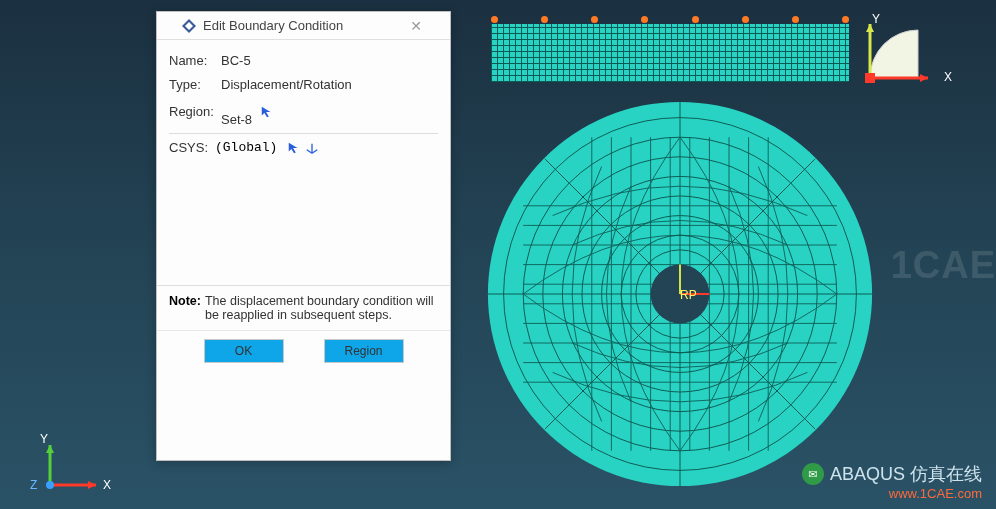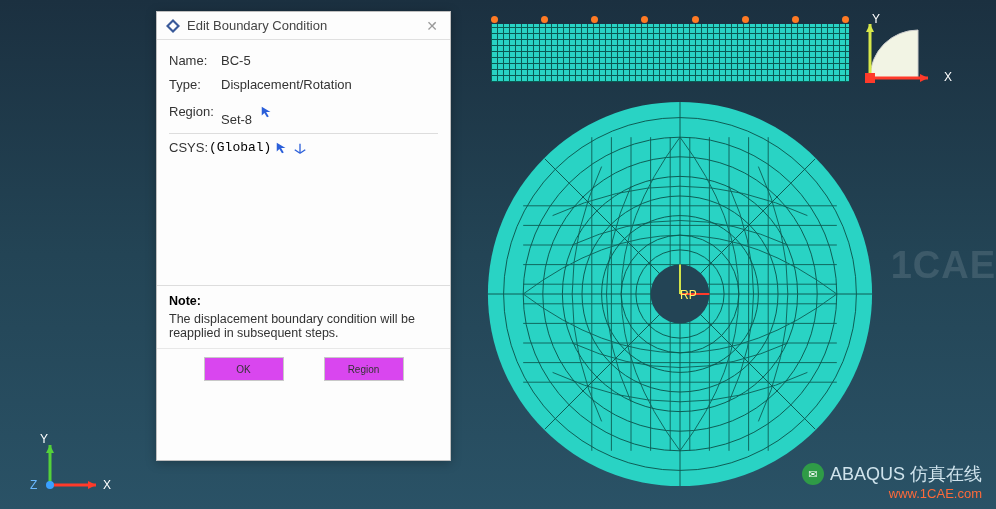--- a/index.html
+++ b/index.html
@@ -13,52 +13,52 @@
     background: linear-gradient(180deg, #1b3040 0%, #234455 50%, #2a5266 100%);
   }
   
   .dialog {
     position: absolute; left: 156px; top: 11px; width: 295px; height: 450px;
     background: #fdfdfd; border: 1px solid #bfbfbf;
     box-shadow: 0 2px 10px rgba(0,0,0,.25);
   }
   .title-bar {
     display: flex; align-items: center; height: 28px;
-    padding: 0 8px; border-bottom: 1px solid #e0e0e0;
+    padding: 0 24px; border-bottom: 1px solid #e0e0e0;
   }
   .title-bar .app-icon { width: 16px; height: 16px; margin-right: 6px; }
   .title-bar .title { flex: 1; color: #444; font-size: 13px; }
   .title-bar .close { color: #9a9a9a; font-size: 14px; padding: 0 4px; cursor: pointer; }
   .form { padding: 8px 12px 4px 12px; }
   .row { display: flex; align-items: center; min-height: 24px; }
   .lbl { width: 52px; color: #333; }
   .val { color: #333; }
   .region-row .val { margin-right: 8px; margin-top: 16px; }
   .icon-arrow { width: 14px; height: 14px; color: #2b5fd9; }
   .divider { border-top: 1px solid #ddd; margin: 6px 0; }
-  .csys-row { display: flex; align-items: center; gap: 0; margin-bottom: 6px; }
+  .csys-row { display: flex; align-items: center; gap: 6px; margin-bottom: 6px; }
   .csys-row .mono { font-family: Consolas, "Courier New", monospace; }
   .csys-icons { display: flex; align-items: center; gap: 4px; margin-left: 4px; }
   .triad-icon { width: 14px; height: 14px; color: #2b5fd9; }
   .checks { margin-top: 2px; }
   .check-row { display: flex; align-items: center; height: 22px; gap: 6px; }
   .chk { width: 13px; height: 13px; }
   .note {
     border-top: 1px solid #ddd; padding: 8px 12px; font-size: 12.5px;
-    display: flex; gap: 4px; flex-direction: column;
+    display: flex; gap: 4px;
   }
   .note b { font-weight: bold; white-space: nowrap; }
   .note span { color: #333; }
   .buttons {
     display: flex; justify-content: center; gap: 40px; padding: 8px 0 12px 0;
     border-top: 1px solid #e8e8e8;
   }
   .btn {
-    min-width: 80px; height: 24px; background: #d946ef;
-    border: 1px solid #c8c8c8; color: #333; font-size: 10px;
+    min-width: 80px; height: 24px; background: #0ea5e9;
+    border: 1px solid #c8c8c8; color: #333; font-size: 12px;
     cursor: pointer;
   }
   
   .mini-triad { position: absolute; left: 36px; bottom: 12px; }
   .axis-lbl { color: #fff; font-size: 12px; position: absolute; }
   .big-triad { position: absolute; right: 58px; top: 18px; }
   
   .rect-mesh {
     position: absolute; left: 491px; top: 24px; width: 358px; height: 58px;
     background: #29d3c4;

